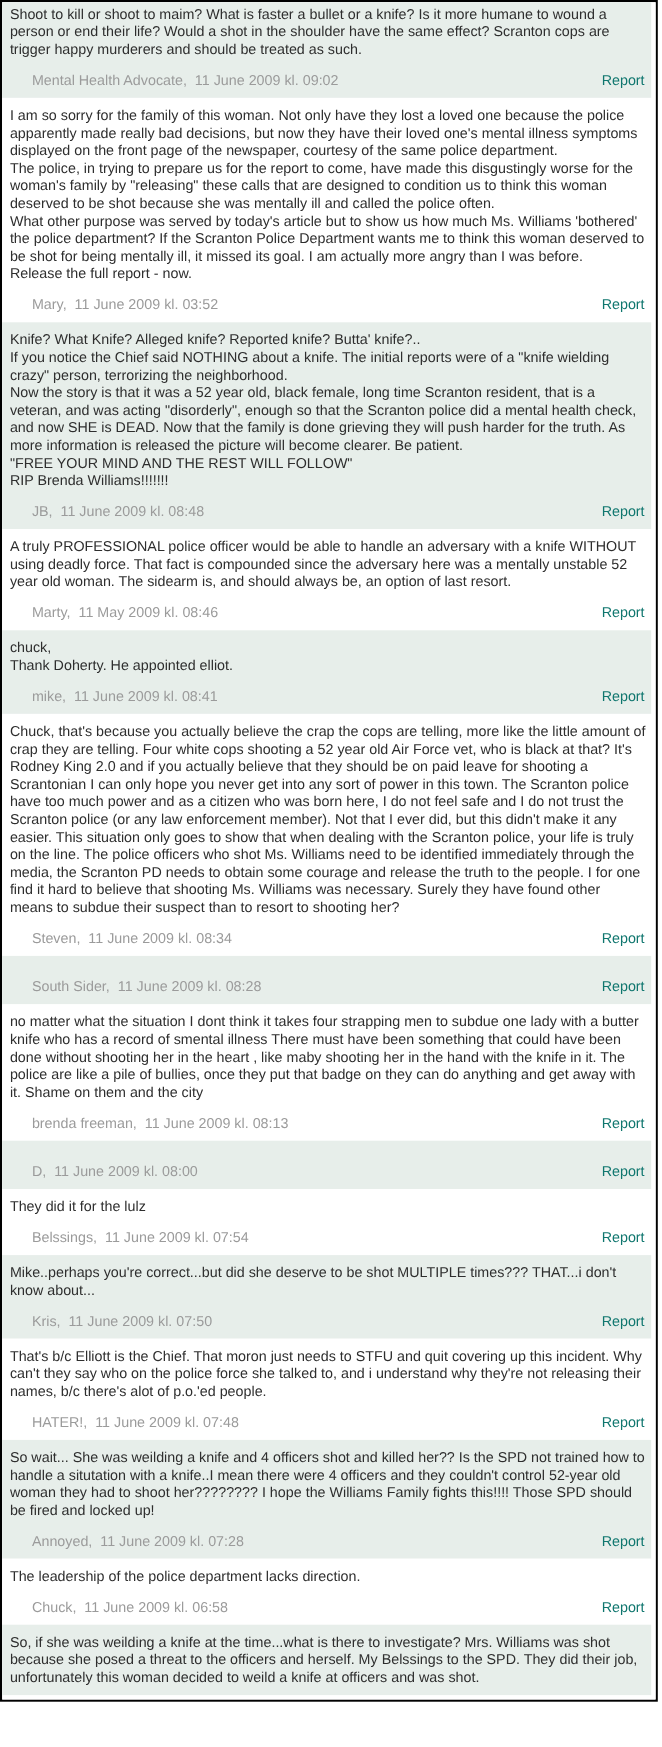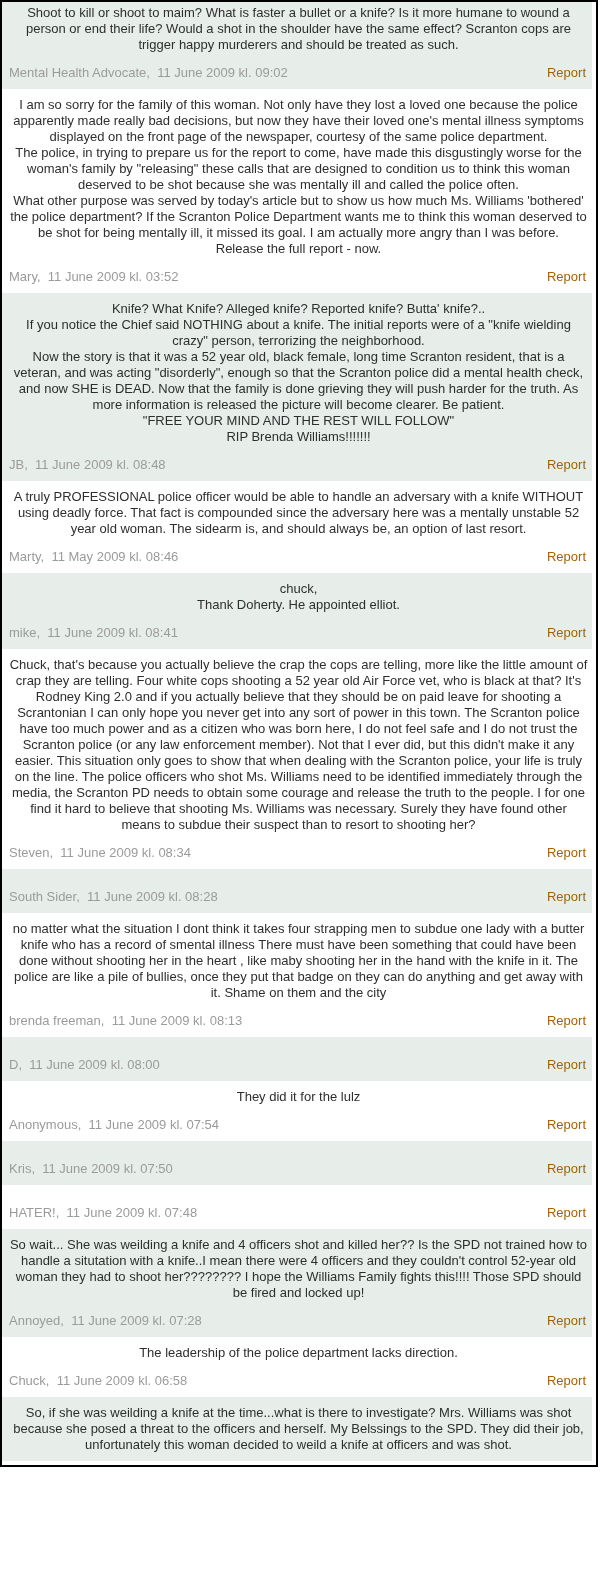--- a/index.html
+++ b/index.html
@@ -23,32 +23,32 @@
     font-size: 13px;
     line-height: 16px;
     color: #2e2e2e;
   }
   .comment.first { padding-top: 3px; }
   .comment.green { background: #e7eeea; }
   .comment.white { background: #ffffff; }
   .comment-text {
     white-space: pre-wrap;
     word-wrap: break-word;
-    text-align: center;
   }
   .comment-meta {
     margin-top: 12px;
     display: flex;
     justify-content: space-between;
     align-items: baseline;
     color: #9b9b9b;
+    margin-left: 20px;
   }
   .byline { white-space: pre-wrap; }
   .report {
-    color: #a16207;
+    color: #0f766e;
     text-decoration: none;
     white-space: nowrap;
     margin-right: 2px;
   }
 </style>
 </head>
 <body>
 
 <div class="frame">
   <div class="content">
@@ -127,33 +127,35 @@
     <article class="comment green">
       <div class="comment-meta">
         <span class="byline"><span>D</span><span>,&nbsp; </span><span>11 June 2009 kl. 08:00</span></span>
         <a href="#" class="report">Report</a>
       </div>
     </article>
 
     <article class="comment white">
       <div class="comment-text">They did it for the lulz</div>
       <div class="comment-meta">
-        <span class="byline"><span>Anonymous</span><span>,&nbsp; </span><span>11 June 2009 kl. 07:54</span></span>
+        <span class="byline"><span>Belssings</span><span>,&nbsp; </span><span>11 June 2009 kl. 07:54</span></span>
         <a href="#" class="report">Report</a>
       </div>
     </article>
 
     <article class="comment green">
+      <div class="comment-text">Mike..perhaps you're correct...but did she deserve to be shot MULTIPLE times??? THAT...i don't know about...</div>
       <div class="comment-meta">
         <span class="byline"><span>Kris</span><span>,&nbsp; </span><span>11 June 2009 kl. 07:50</span></span>
         <a href="#" class="report">Report</a>
       </div>
     </article>
 
     <article class="comment white">
+      <div class="comment-text">That's b/c Elliott is the Chief. That moron just needs to STFU and quit covering up this incident. Why can't they say who on the police force she talked to, and i understand why they're not releasing their names, b/c there's alot of p.o.'ed people.</div>
       <div class="comment-meta">
         <span class="byline"><span>HATER!</span><span>,&nbsp; </span><span>11 June 2009 kl. 07:48</span></span>
         <a href="#" class="report">Report</a>
       </div>
     </article>
 
     <article class="comment green">
       <div class="comment-text">So wait... She was weilding a knife and 4 officers shot and killed her?? Is the SPD not trained how to handle a situtation with a knife..I mean there were 4 officers and they couldn't control 52-year old woman they had to shoot her???????? I hope the Williams Family fights this!!!! Those SPD should be fired and locked up!</div>
       <div class="comment-meta">
         <span class="byline"><span>Annoyed</span><span>,&nbsp; </span><span>11 June 2009 kl. 07:28</span></span>

